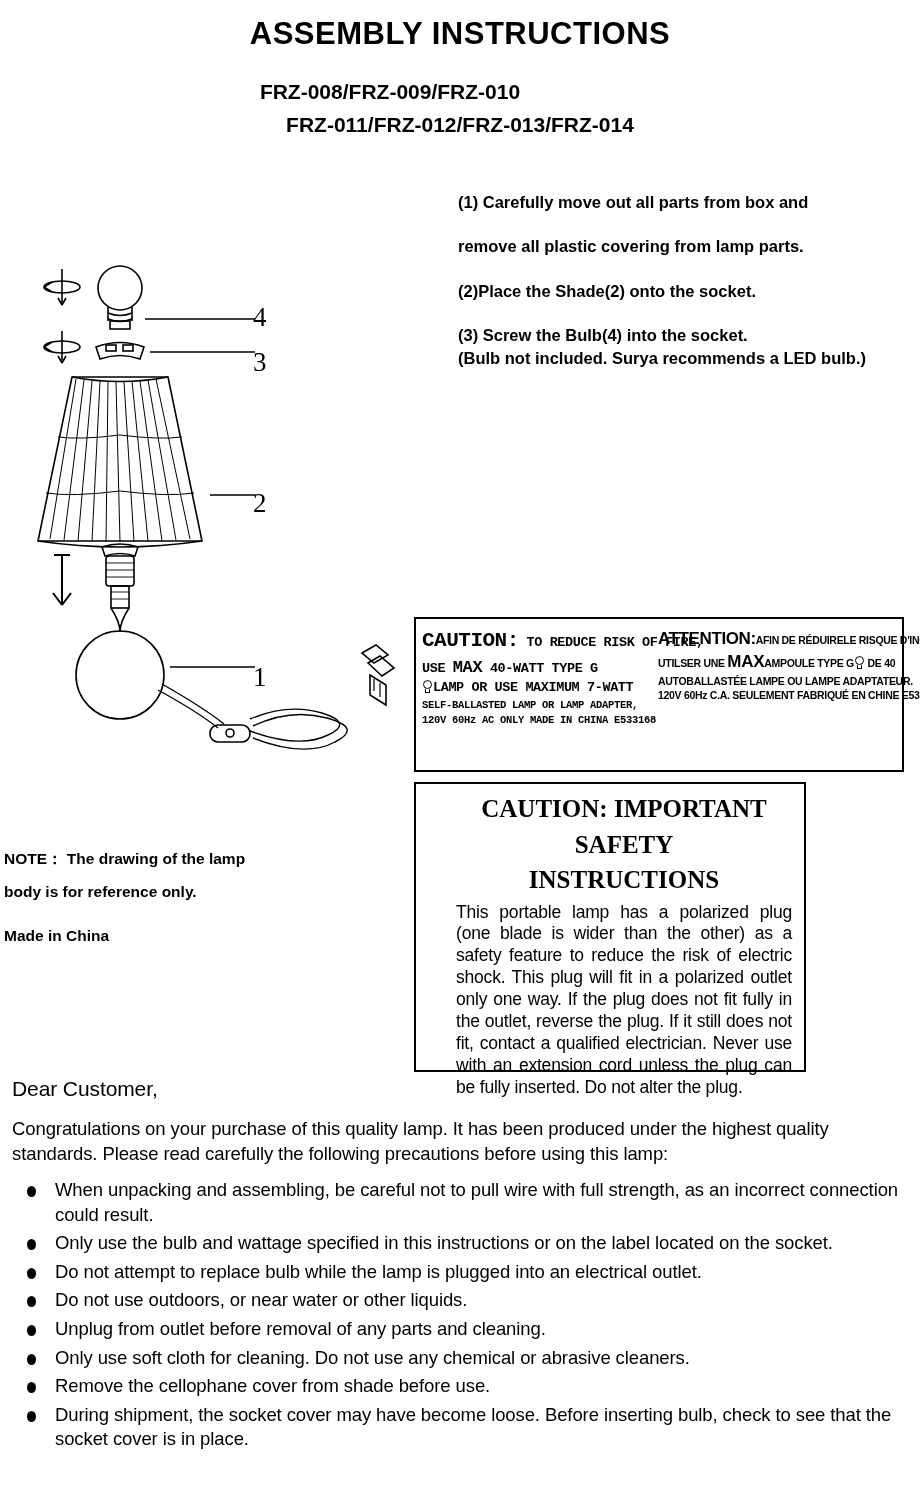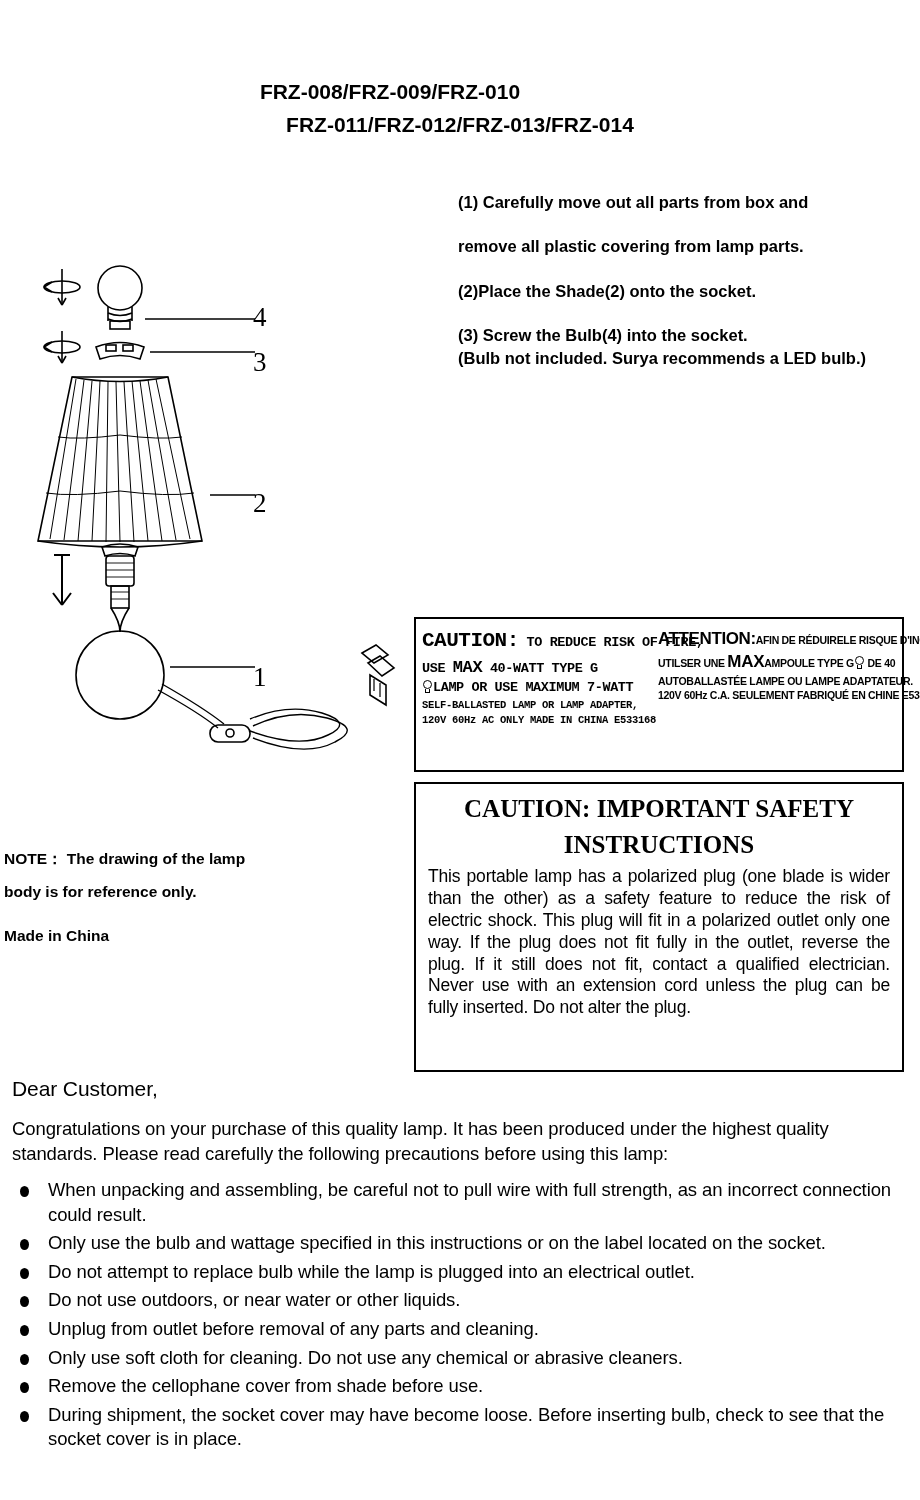--- a/index.html
+++ b/index.html
@@ -168,26 +168,27 @@
     border: 1.4px solid #000;
     border-top: none;
     box-sizing: border-box;
   }
 
   
   .safety-box {
     position: absolute;
     left: 414px;
     top: 782px;
-    width: 490px;
+    width: 392px;
     height: 290px;
     border: 2px solid #000;
     box-sizing: border-box;
     background: #fff;
     font-family: "Liberation Sans", sans-serif;
+    padding-left: 28px;
   }
   .safety-title {
     text-align: center;
     font-family: "Liberation Serif", serif;
     font-size: 25px;
     font-weight: bold;
     line-height: 1.42;
     padding-top: 7px;
   }
   .safety-body {
@@ -210,21 +211,21 @@
   }
   .letter-greeting {
     margin: 0 0 14px 0;
     font-size: 21px;
   }
   .letter-intro {
     margin: 0 0 12px 0;
   }
   .bullet-list {
     list-style: none;
-    margin: 0;
+    margin: 7px;
     padding: 0;
   }
   .bullet-list li {
     position: relative;
     padding-left: 36px;
     margin-bottom: 4px;
   }
   .bullet-list li::before {
     content: "";
     position: absolute;
@@ -234,20 +235,21 @@
     height: 11px;
     background: #000;
     border-radius: 50%;
   }
 </style>
 </head>
 <body>
 
 <div class="page">
 
+  <div class="doc-title">ASSEMBLY INSTRUCTIONS</div>
   <div class="model-line-1">FRZ-008/FRZ-009/FRZ-010</div>
   <div class="model-line-2">FRZ-011/FRZ-012/FRZ-013/FRZ-014</div>
 
   <div class="steps">
     <p>(1) Carefully move out all parts from box and</p>
     <p>remove all plastic covering from lamp parts.</p>
     <p>(2)Place the Shade(2) onto the socket.</p>
     <p class="tight">(3) Screw the Bulb(4) into the socket.</p>
     <p>(Bulb not included. Surya recommends a LED bulb.)</p>
   </div>

